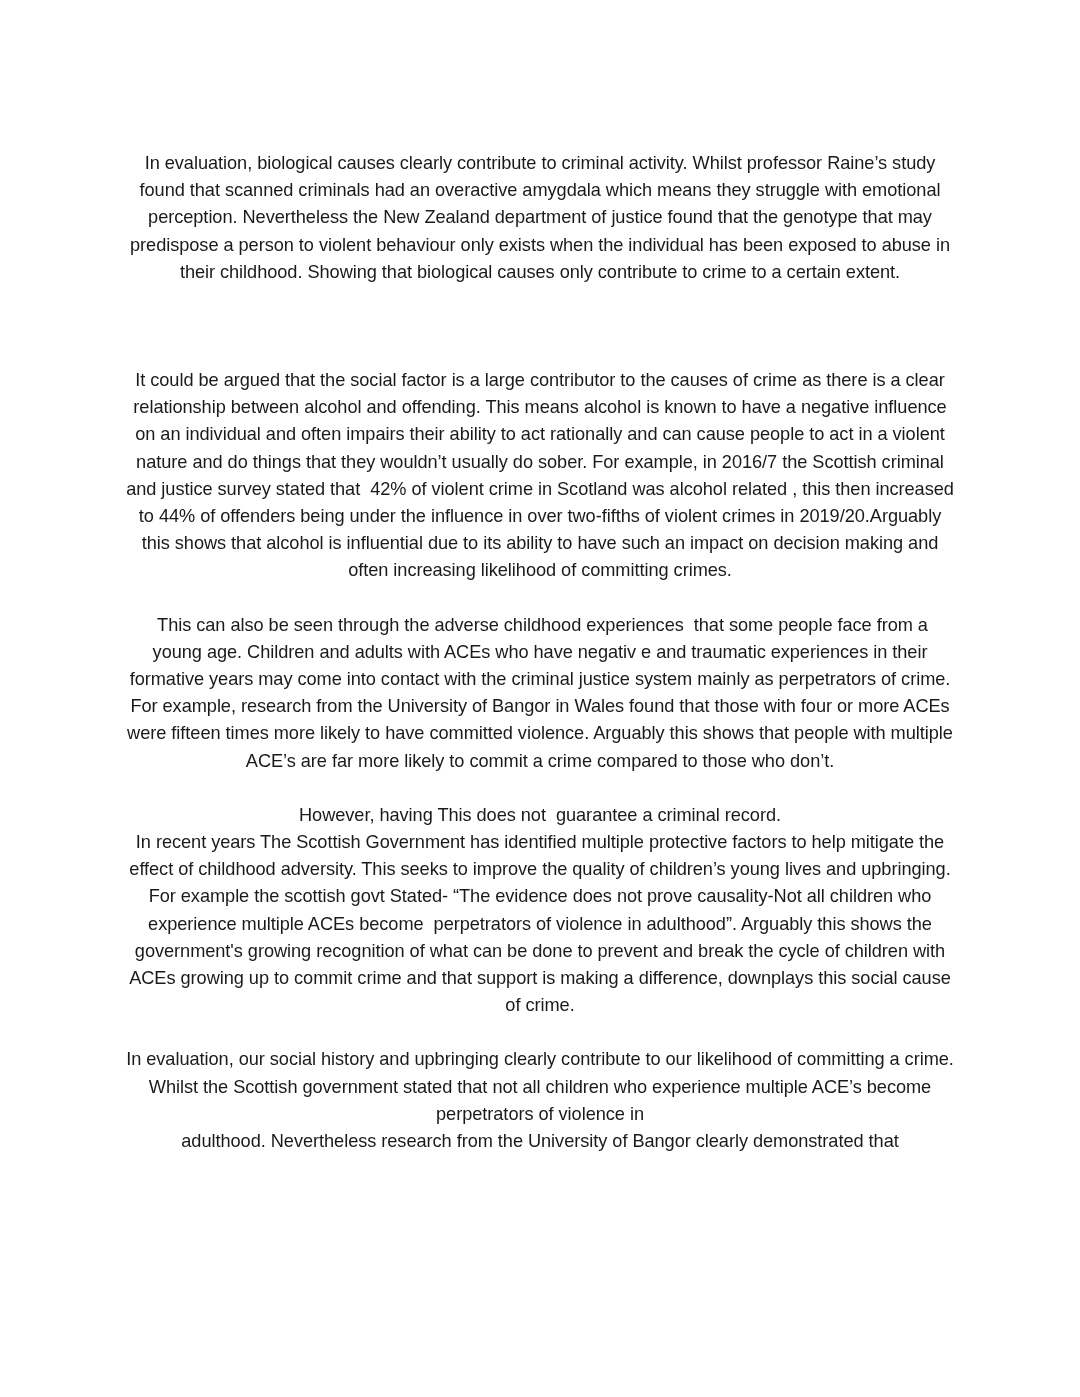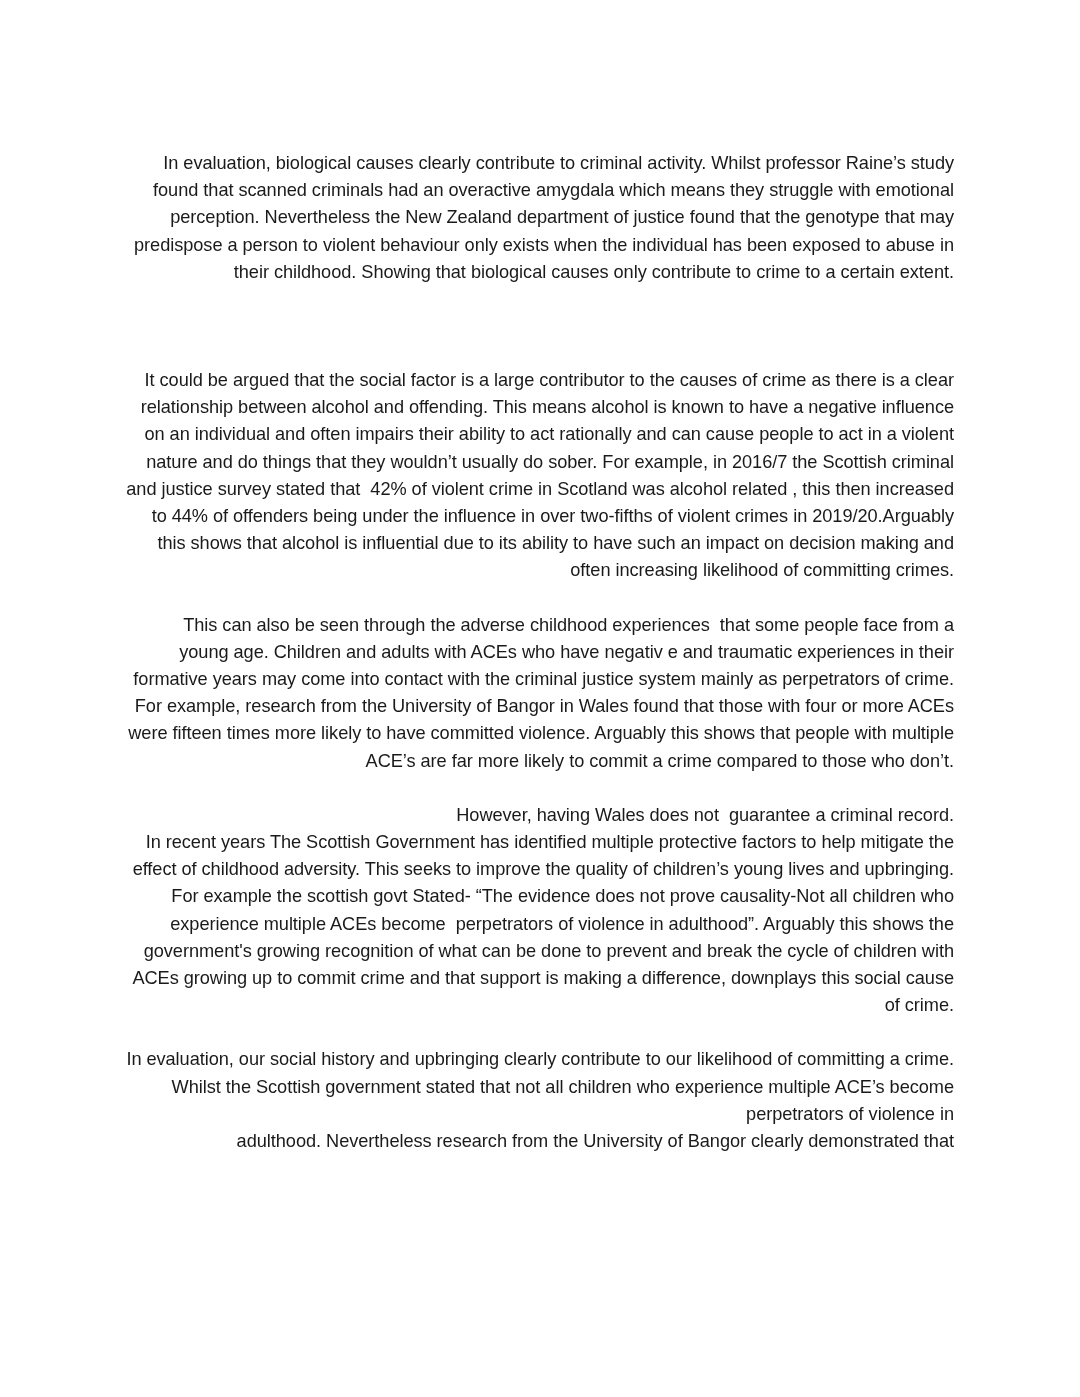--- a/index.html
+++ b/index.html
@@ -29,21 +29,21 @@
     position: absolute;
     left: 126px;
     top: 150px;
     width: 828px;
   }
 
   .para {
     font-size: 18.2px;
     line-height: 27.2px;
     letter-spacing: -0.05px;
-    text-align: right;
+    text-align: center;
     white-space: pre-wrap;
     word-spacing: 0px;
     margin: 0;
     hyphens: none;
   }
 
   
   .gap-double { margin-bottom: 81px; }  
   .gap-single { margin-bottom: 27px; }  
   .gap-none   { margin-bottom: 0; }
@@ -53,21 +53,21 @@
 
 <div class="page">
   <div class="doc-body">
 
     <p class="para gap-double">In evaluation, biological causes clearly contribute to criminal activity. Whilst professor Raine’s study found that scanned criminals had an overactive amygdala which means they struggle with emotional perception. Nevertheless the New Zealand department of justice found that the genotype that may predispose a person to violent behaviour only exists when the individual has been exposed to abuse in their childhood. Showing that biological causes only contribute to crime to a certain extent.</p>
 
     <p class="para gap-single">It could be argued that the social factor is a large contributor to the causes of crime as there is a clear relationship between alcohol and offending. This means alcohol is known to have a negative influence on an individual and often impairs their ability to act rationally and can cause people to act in a violent nature and do things that they wouldn’t usually do sober. For example, in 2016/7 the Scottish criminal and justice survey stated that  42% of violent crime in Scotland was alcohol related , this then increased to 44% of offenders being under the influence in over two-fifths of violent crimes in 2019/20.Arguably this shows that alcohol is influential due to its ability to have such an impact on decision making and often increasing likelihood of committing crimes.</p>
 
     <p class="para gap-single"> This can also be seen through the adverse childhood experiences  that some people face from a young age. Children and adults with ACEs who have negativ e and traumatic experiences in their formative years may come into contact with the criminal justice system mainly as perpetrators of crime. For example, research from the University of Bangor in Wales found that those with four or more ACEs were fifteen times more likely to have committed violence. Arguably this shows that people with multiple ACE’s are far more likely to commit a crime compared to those who don’t.</p>
 
-    <p class="para gap-none">However, having Wales does not  guarantee a criminal record.</p>
+    <p class="para gap-none">However, having This does not  guarantee a criminal record.</p>
 
     <p class="para gap-single">In recent years The Scottish Government has identified multiple protective factors to help mitigate the effect of childhood adversity. This seeks to improve the quality of children’s young lives and upbringing. For example the scottish govt Stated- “The evidence does not prove causality-Not all children who experience multiple ACEs become  perpetrators of violence in adulthood”. Arguably this shows the government's growing recognition of what can be done to prevent and break the cycle of children with ACEs growing up to commit crime and that support is making a difference, downplays this social cause of crime.</p>
 
     <p class="para gap-none">In evaluation, our social history and upbringing clearly contribute to our likelihood of committing a crime. Whilst the Scottish government stated that not all children who experience multiple ACE’s become perpetrators of violence in
 adulthood. Nevertheless research from the University of Bangor clearly demonstrated that</p>
 
   </div>
 </div>
 
 </body></html>

